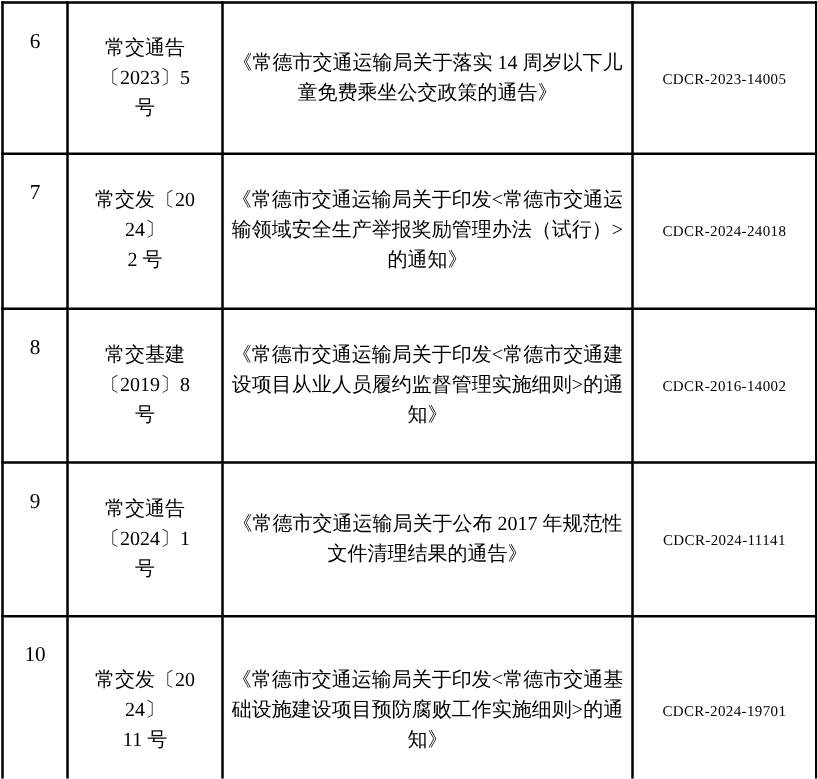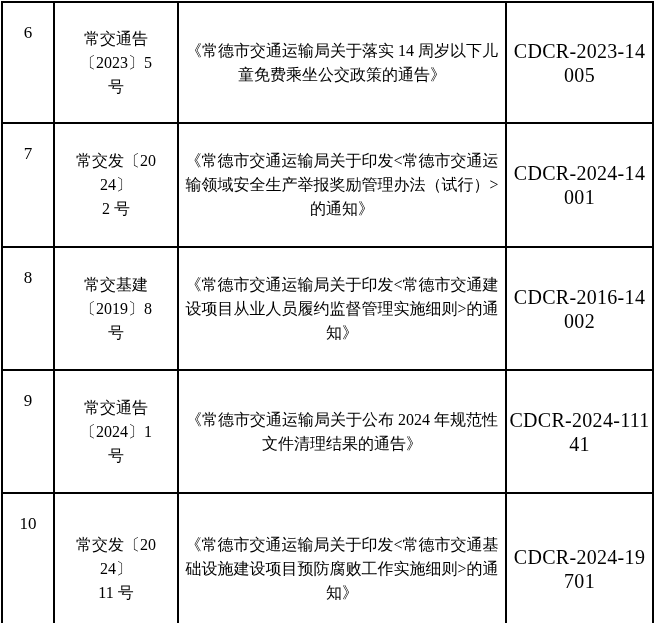--- a/index.html
+++ b/index.html
@@ -43,21 +43,21 @@
     font-size: 17px;
   }
   td.doc-cell {
     white-space: pre-line;
     padding: 0 20px;
   }
   td.title-cell {
     padding: 0 5px;
   }
   td.code-cell {
-    font-size: 20px;
+    font-size: 12px;
     letter-spacing: 0.3px;
     padding: 0 2px;
   }
 </style>
 </head>
 <body>
 
 <div class="page">
   <table class="doc-table">
     <colgroup>
@@ -72,34 +72,34 @@
         <td class="doc-cell">常交通告
 〔2023〕5 号</td>
         <td class="title-cell">《常德市交通运输局关于落实 14 周岁以下儿童免费乘坐公交政策的通告》</td>
         <td class="code-cell">CDCR-2023-14005</td>
       </tr>
       <tr>
         <td class="num-cell">7</td>
         <td class="doc-cell">常交发〔2024〕
 2 号</td>
         <td class="title-cell">《常德市交通运输局关于印发&lt;常德市交通运输领域安全生产举报奖励管理办法（试行）&gt;的通知》</td>
-        <td class="code-cell">CDCR-2024-14001</td>
+        <td class="code-cell">CDCR-2024-24018</td>
       </tr>
       <tr>
         <td class="num-cell">8</td>
         <td class="doc-cell">常交基建
 〔2019〕8 号</td>
         <td class="title-cell">《常德市交通运输局关于印发&lt;常德市交通建设项目从业人员履约监督管理实施细则&gt;的通知》</td>
         <td class="code-cell">CDCR-2016-14002</td>
       </tr>
       <tr>
         <td class="num-cell">9</td>
         <td class="doc-cell">常交通告
 〔2024〕1 号</td>
-        <td class="title-cell">《常德市交通运输局关于公布 2024 年规范性文件清理结果的通告》</td>
+        <td class="title-cell">《常德市交通运输局关于公布 2017 年规范性文件清理结果的通告》</td>
         <td class="code-cell">CDCR-2024-11141</td>
       </tr>
       <tr>
         <td class="num-cell">10</td>
         <td class="doc-cell">常交发〔2024〕
 11 号</td>
         <td class="title-cell">《常德市交通运输局关于印发&lt;常德市交通基础设施建设项目预防腐败工作实施细则&gt;的通知》</td>
         <td class="code-cell">CDCR-2024-19701</td>
       </tr>
     </tbody>

